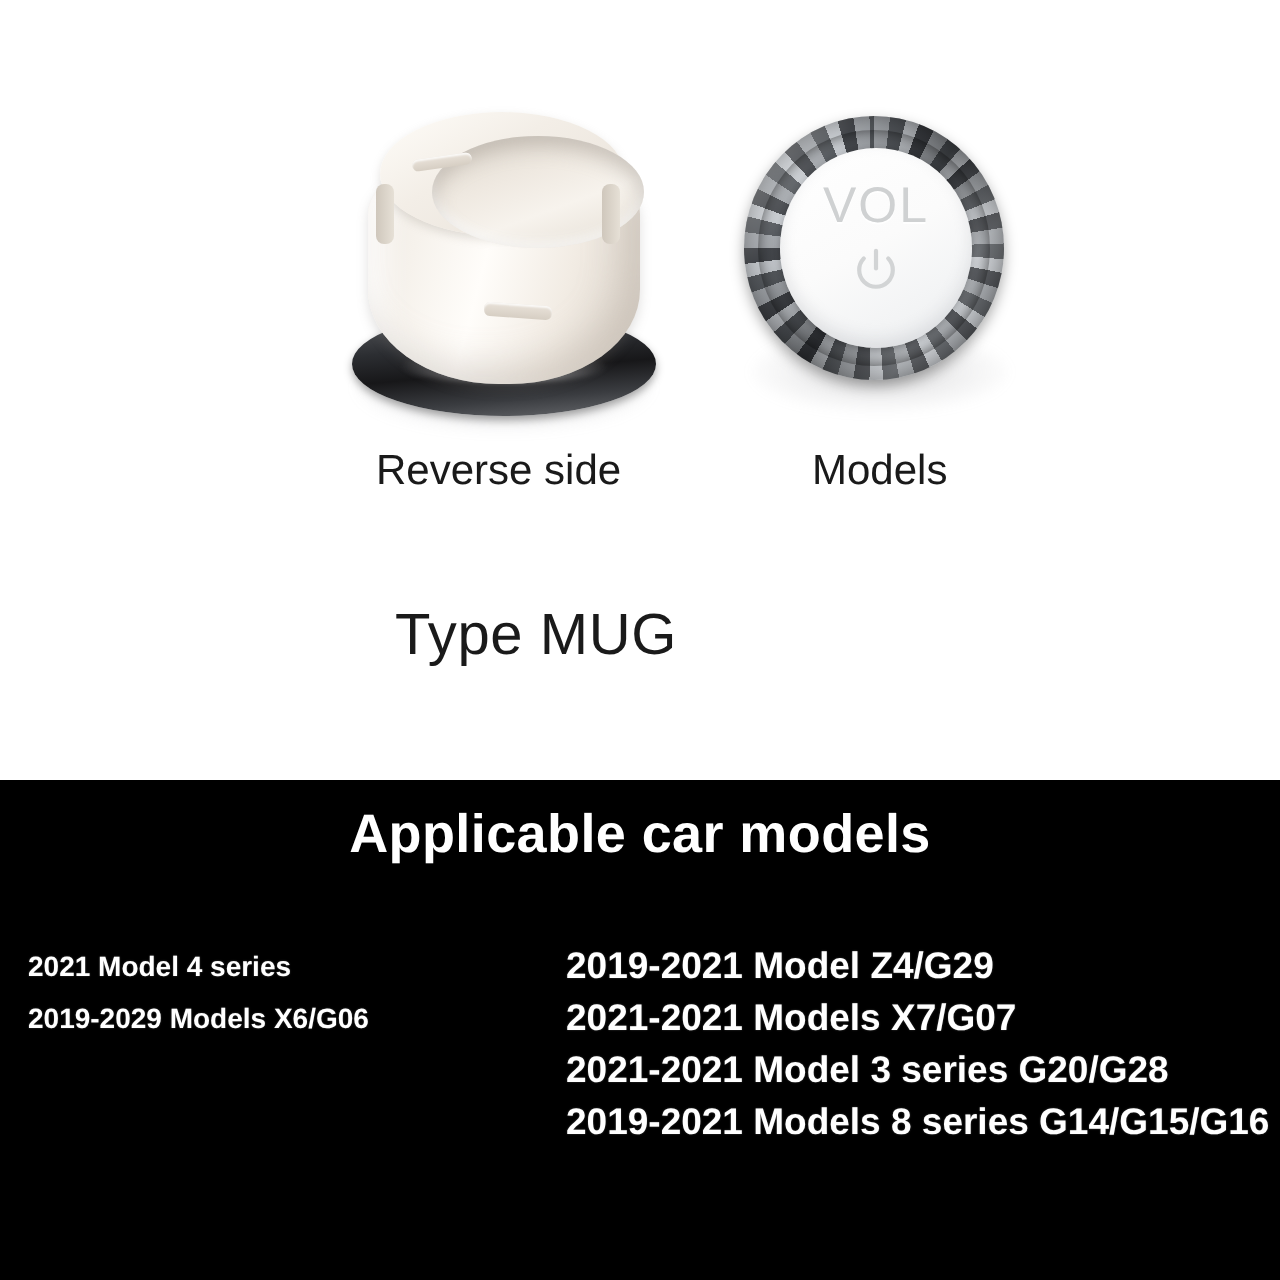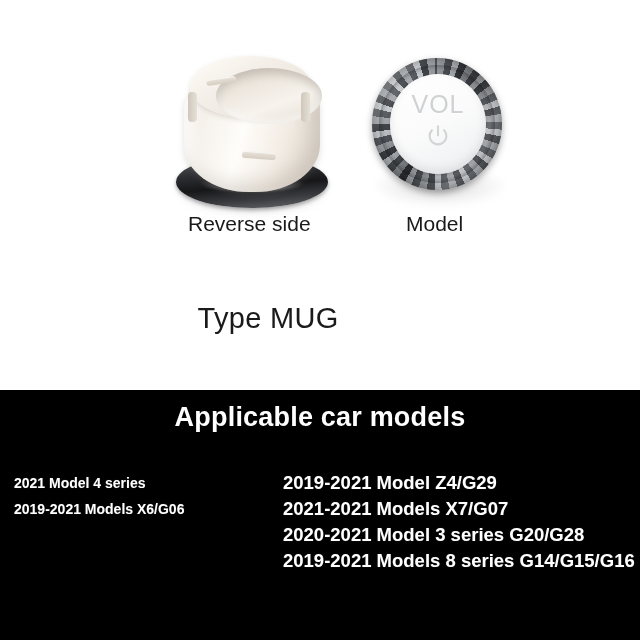--- a/index.html
+++ b/index.html
@@ -89,21 +89,21 @@
     box-shadow:0 1px 3px rgba(0,0,0,.22), inset 0 -4px 8px rgba(195,198,202,.45);
     display:flex;flex-direction:column;align-items:center;justify-content:center;
   }
   .knob-vol{
     font-size:25px;letter-spacing:1px;color:#cfd1d2;font-weight:400;
     line-height:1;margin-top:-4px;text-shadow:0 1px 0 rgba(255,255,255,.9);
   }
   .power-icon{display:block;margin-top:6px;}
 
   
-  .captions{position:absolute;left:0;top:212px;width:632px;height:34px;}
+  .captions{position:absolute;left:0;top:224px;width:632px;height:34px;}
   .caption{
     position:absolute;top:0;font-size:21px;color:#1a1a1a;white-space:nowrap;
   }
   .caption.left{left:188px;}
   .caption.right{left:406px;}
 
   .type-title{
     position:absolute;left:0;top:302px;width:536px;text-align:center;
     font-size:29px;color:#1a1a1a;letter-spacing:.3px;
   }
@@ -163,40 +163,40 @@
               </svg>
             </span>
           </div>
         </div>
       </div>
 
     </div>
 
     <div class="captions">
       <div class="caption left">Reverse side</div>
-      <div class="caption right">Model</div>
+      <div class="caption right">Models</div>
     </div>
 
     <div class="type-title">Type MUG</div>
   </div>
 
   <div class="banner">
 
     <div class="banner-title">Applicable car models</div>
 
     <div class="models">
 
       <div class="col c1">
         <div class="model-line">2021 Model 4 series</div>
-        <div class="model-line">2019-2021 Models X6/G06</div>
+        <div class="model-line">2019-2029 Models X6/G06</div>
       </div>
 
       <div class="col c2">
         <div class="model-line">2019-2021 Model Z4/G29</div>
         <div class="model-line">2021-2021 Models X7/G07</div>
-        <div class="model-line">2020-2021 Model 3 series G20/G28</div>
+        <div class="model-line">2021-2021 Model 3 series G20/G28</div>
         <div class="model-line">2019-2021 Models 8 series G14/G15/G16</div>
       </div>
 
     </div>
 
   </div>
 </div>
 
 </body></html>

